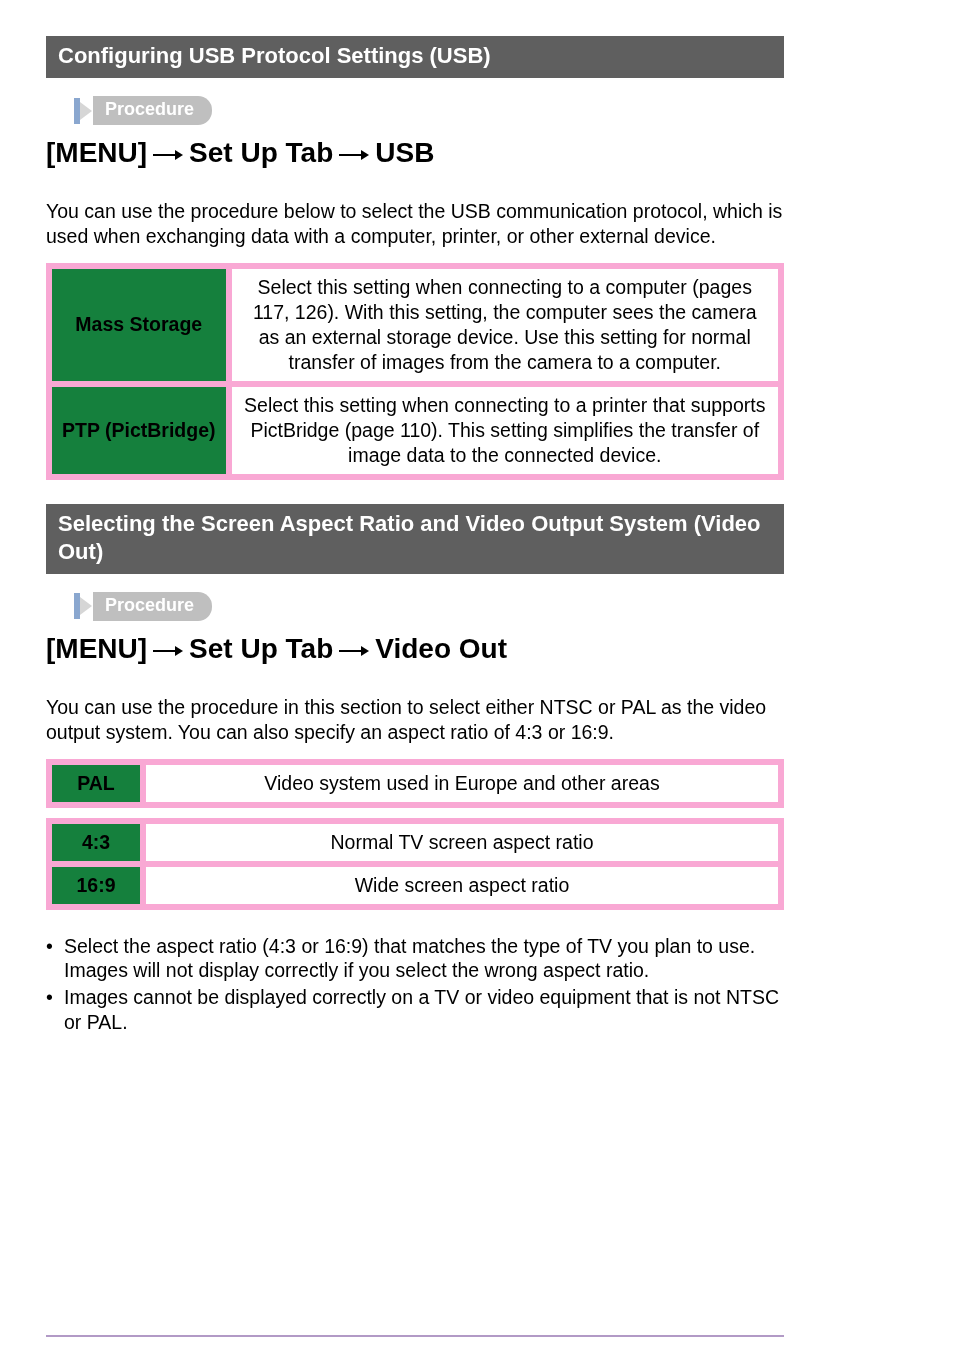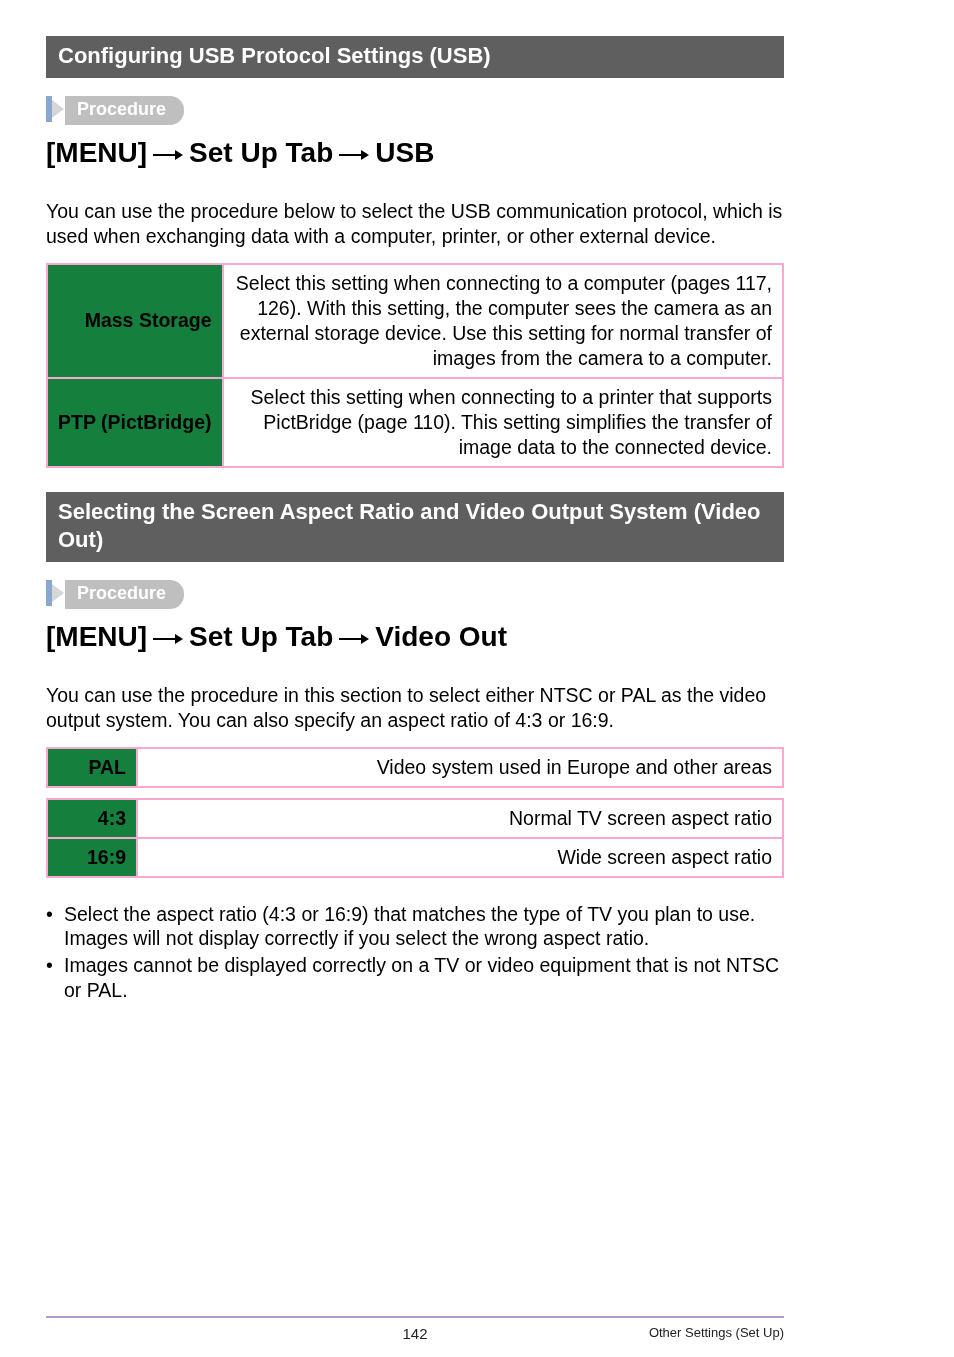--- a/index.html
+++ b/index.html
@@ -21,21 +21,23 @@
   .section-bar {
     background: #5f5f5f;
     color: #fff;
     font-weight: bold;
     font-size: 22px;
     padding: 6px 12px 8px 12px;
     margin-bottom: 18px;
   }
   .proc-row {
     display: flex;
+    align-items: center;
     margin-bottom: 10px;
+    margin-left: 28px;
   }
   .proc-mark svg { display: block; }
   .proc-label {
     background: #bfbfbf;
     color: #fff;
     font-weight: bold;
     font-size: 18px;
     padding: 2px 18px 4px 12px;
     border-top-right-radius: 14px;
     border-bottom-right-radius: 14px;
@@ -55,24 +57,24 @@
     font-size: 19.5px;
     margin-bottom: 14px;
     margin-top: 28px;
   }
   table.info {
     width: 100%;
     border-collapse: collapse;
     margin-bottom: 24px;
   }
   table.info td, table.info th {
-    border: 2px solid #f9a8d4;
+    border: 6px solid #f9a8d4;
     padding: 6px 10px;
     vertical-align: middle;
-    text-align: right;
+    text-align: center;
     font-size: 19.5px;
   }
   table.info th {
     background: #15803d;
     font-weight: bold;
     white-space: nowrap;
   }
   table.info th.wide { width: 130px; }
   table.info th.nar { width: 68px; }
   ul.bullets {
@@ -224,19 +226,15 @@
   </tbody>
     </table>
 
   <ul class="bullets">
     <li>Select the aspect ratio (4:3 or 16:9) that matches the type of TV you plan to use. Images will not display correctly if you select the wrong aspect ratio.</li>
     <li>Images cannot be displayed correctly on a TV or video equipment that is not NTSC or PAL.</li>
   </ul>
 
   <div class="footer">
     <div class="footer-line"></div>
-    <div class="footer-row">
-      <span class="footer-page">142</span>
-      <span class="footer-right">Other Settings (Set Up)</span>
-    </div>
   </div>
 
 </div>
 
 </body></html>

